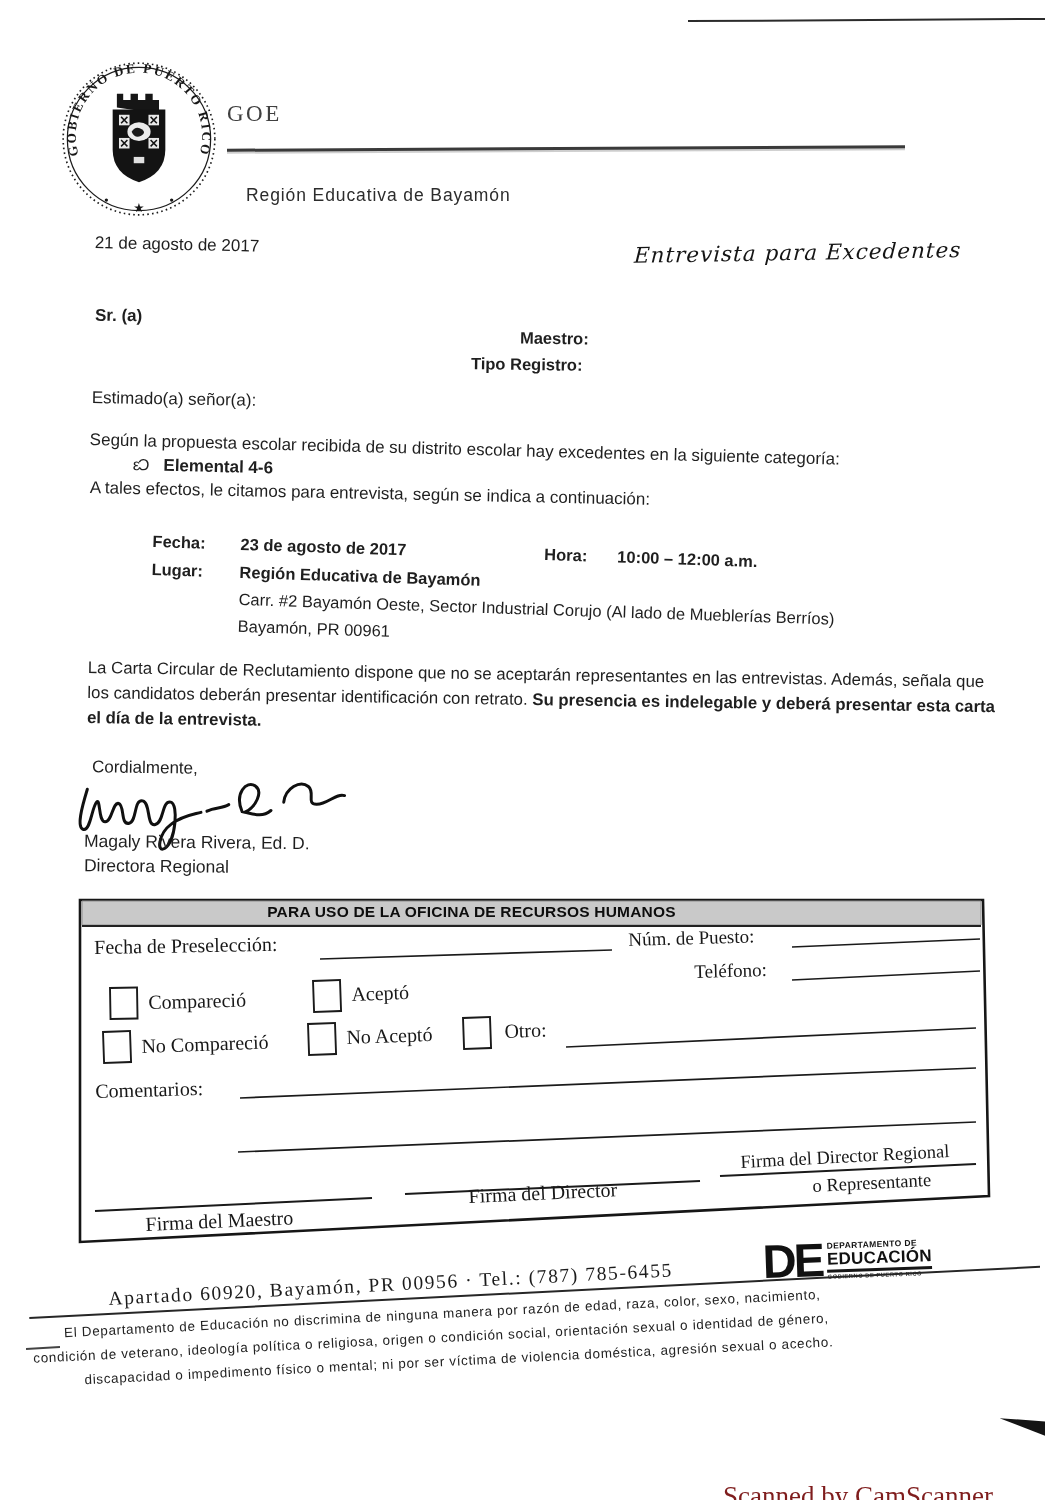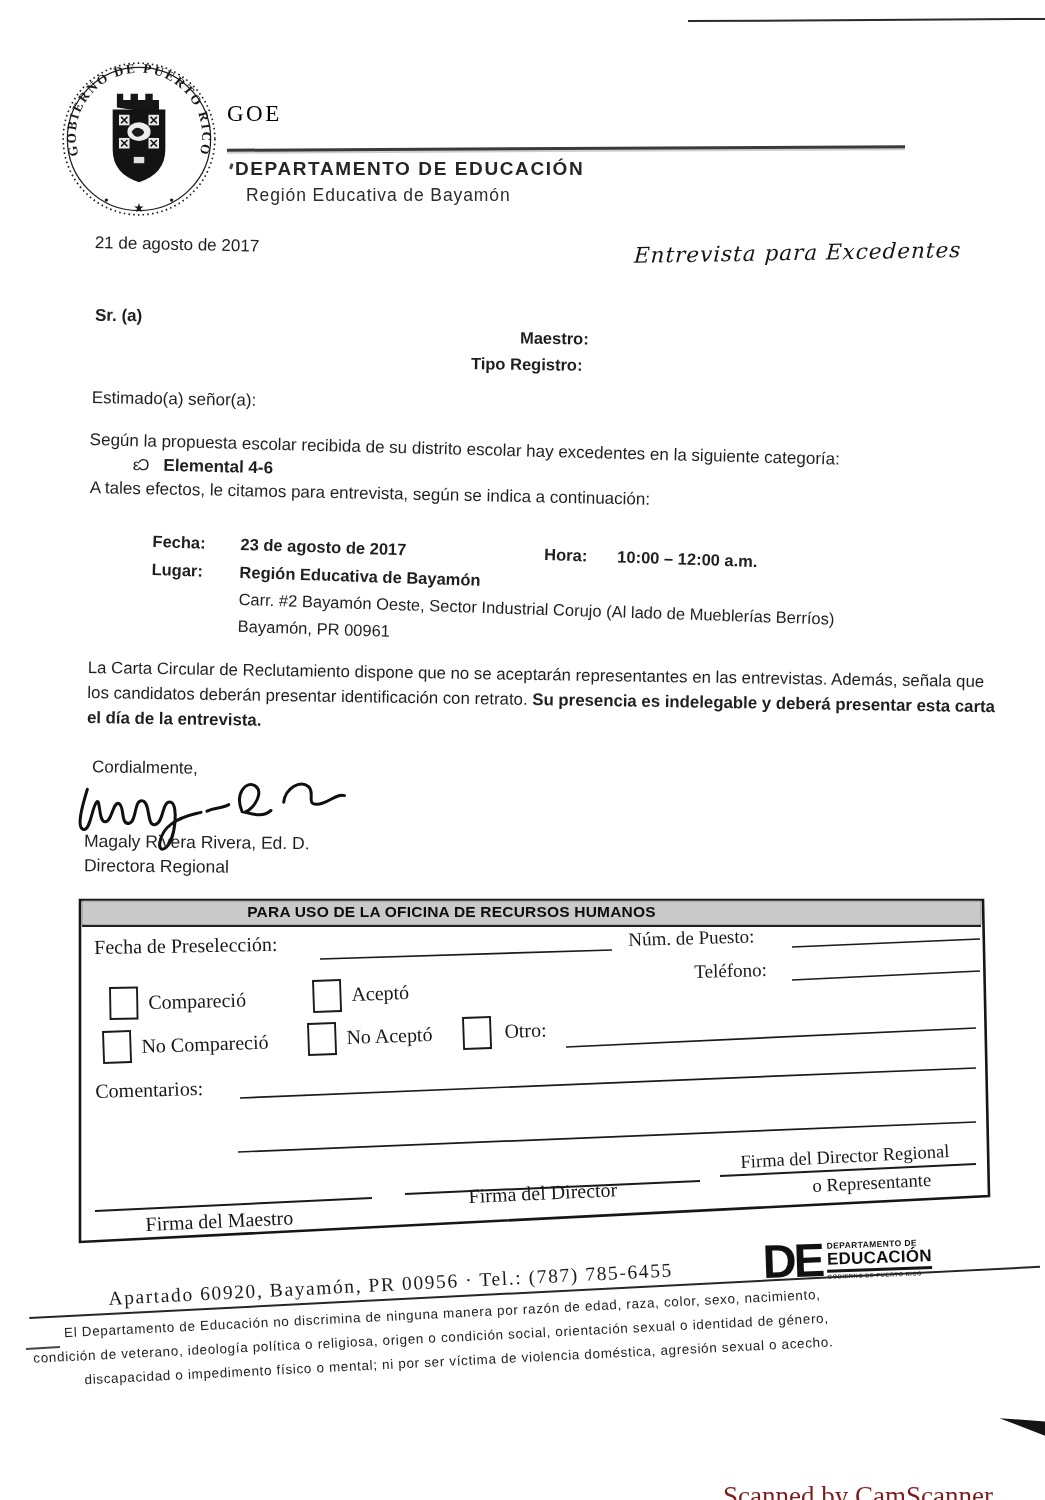--- a/index.html
+++ b/index.html
@@ -4,21 +4,21 @@
 <style>
   html,body{margin:0;padding:0;background:#9a9a9a;}
   .page{position:relative;width:1045px;height:1500px;background:#ffffff;overflow:hidden;
         font-family:"Liberation Sans",sans-serif;color:#1f1f1f;}
   .abs{position:absolute;}
   .serif{font-family:"Liberation Serif",serif;}
   .b{font-weight:700;}
   
   #artifact-top{left:688px;top:19px;width:357px;height:2px;background:#2b2b2b;transform:rotate(-0.35deg);}
   #seal{left:60px;top:60px;}
-  #gov-title{left:227px;top:101px;font-size:23px;letter-spacing:2.5px;color:#000000;display:flex;}
+  #gov-title{left:227px;top:101px;font-size:23px;letter-spacing:2.5px;color:#404040;display:flex;}
   #gov-title .gap{display:inline-block;width:34px;}
   #hdr-rule{left:227px;top:147px;width:678px;height:3px;background:#3a3a3a;transform:rotate(-0.3deg);
             box-shadow:0 2px 0 rgba(60,60,60,.25);}
   #hdr-dept{left:228px;top:158px;font-size:19px;letter-spacing:1.6px;font-weight:600;color:#262626;}
   #hdr-dept .speck{display:inline-block;width:3px;height:6px;background:#444;margin-right:4px;border-radius:2px;transform:rotate(18deg) translateY(-6px);}
   #hdr-region{left:246px;top:185px;font-size:17.5px;letter-spacing:.9px;font-weight:500;color:#2c2c2c;}
   
   #date{left:95px;top:233px;font-size:17px;transform:rotate(1.3deg);transform-origin:left top;}
   #stamp{left:634px;top:240px;font-size:21.5px;font-family:"DejaVu Serif",serif;font-style:italic;
          letter-spacing:1px;color:#151515;transform:rotate(-1deg) skewX(-4deg);}
@@ -37,21 +37,21 @@
   #details .hora-v{position:absolute;left:465px;font-weight:700;}
   #details .addr{padding-left:88px;line-height:27px;}
   #notice{left:88px;top:655px;width:910px;font-size:16.8px;line-height:1.5;transform:rotate(.9deg);transform-origin:left top;}
   #closing{left:92px;top:758px;font-size:17px;transform:rotate(.8deg);}
   #signature{left:74px;top:770px;transform:rotate(-1.5deg);}
   #signer-name{left:84px;top:832px;font-size:17.5px;transform:rotate(.6deg);}
   #signer-title{left:84px;top:856px;font-size:17.5px;transform:rotate(.6deg);}
   
   #hrbox-lines{left:0;top:0;}
   #bar-title{left:82px;top:903px;width:739px;text-align:center;font-size:15.5px;font-weight:700;
-             letter-spacing:.2px;color:#0d0d0d;}
+             letter-spacing:.2px;color:#0d0d0d;padding-left:20px;}
   .boxlab{font-family:"Liberation Serif",serif;font-size:20px;color:#181818;transform-origin:left top;}
   #lab-presel{left:94px;top:936px;transform:rotate(-1deg);}
   #lab-num{left:628px;top:929px;font-size:19px;transform:rotate(-1.6deg);}
   #lab-tel{left:694px;top:961px;font-size:19px;transform:rotate(-1.6deg);}
   #lab-cb-comparecio{left:148px;top:991px;transform:rotate(-1.4deg);}
   #lab-cb-acepto{left:351px;top:983px;transform:rotate(-2deg);}
   #lab-cb-nocomparecio{left:141px;top:1035px;transform:rotate(-2deg);}
   #lab-cb-noacepto{left:346px;top:1026px;transform:rotate(-2deg);}
   #lab-cb-otro{left:504px;top:1020px;transform:rotate(-2deg);}
   #lab-comentarios{left:95px;top:1080px;transform:rotate(-1.6deg);}
@@ -111,21 +111,20 @@
       <circle cx="44" cy="133" r="1.6" fill="#181818"></circle>
       <circle cx="106" cy="133" r="1.6" fill="#181818"></circle>
     </svg>
   </div>
 
   <div class="abs serif" id="gov-title">
     <span>GOE</span>
     <span class="gap"></span>
   </div>
   <div class="abs" id="hdr-rule"></div>
-  <div class="abs" id="hdr-dept"><span class="speck"></span><span>DEPARTAMENTO DE EDUCACIÓN</span></div>
   <div class="abs" id="hdr-region">Región Educativa de Bayamón</div>
 
   <div class="abs" id="date">21 de agosto de 2017</div>
   <div class="abs" id="stamp">Entrevista para Excedentes</div>
   <div class="abs b" id="recipient">Sr. (a)</div>
   <div class="abs b" id="distrito">Maestro:</div>
   <div class="abs b" id="tipo-registro">Tipo Registro:</div>
   <div class="abs" id="salutation">Estimado(a) señor(a):</div>
   <div class="abs" id="p1">Según la propuesta escolar recibida de su distrito escolar hay excedentes en la siguiente categoría:</div>
   <div class="abs" id="bullet-line">

